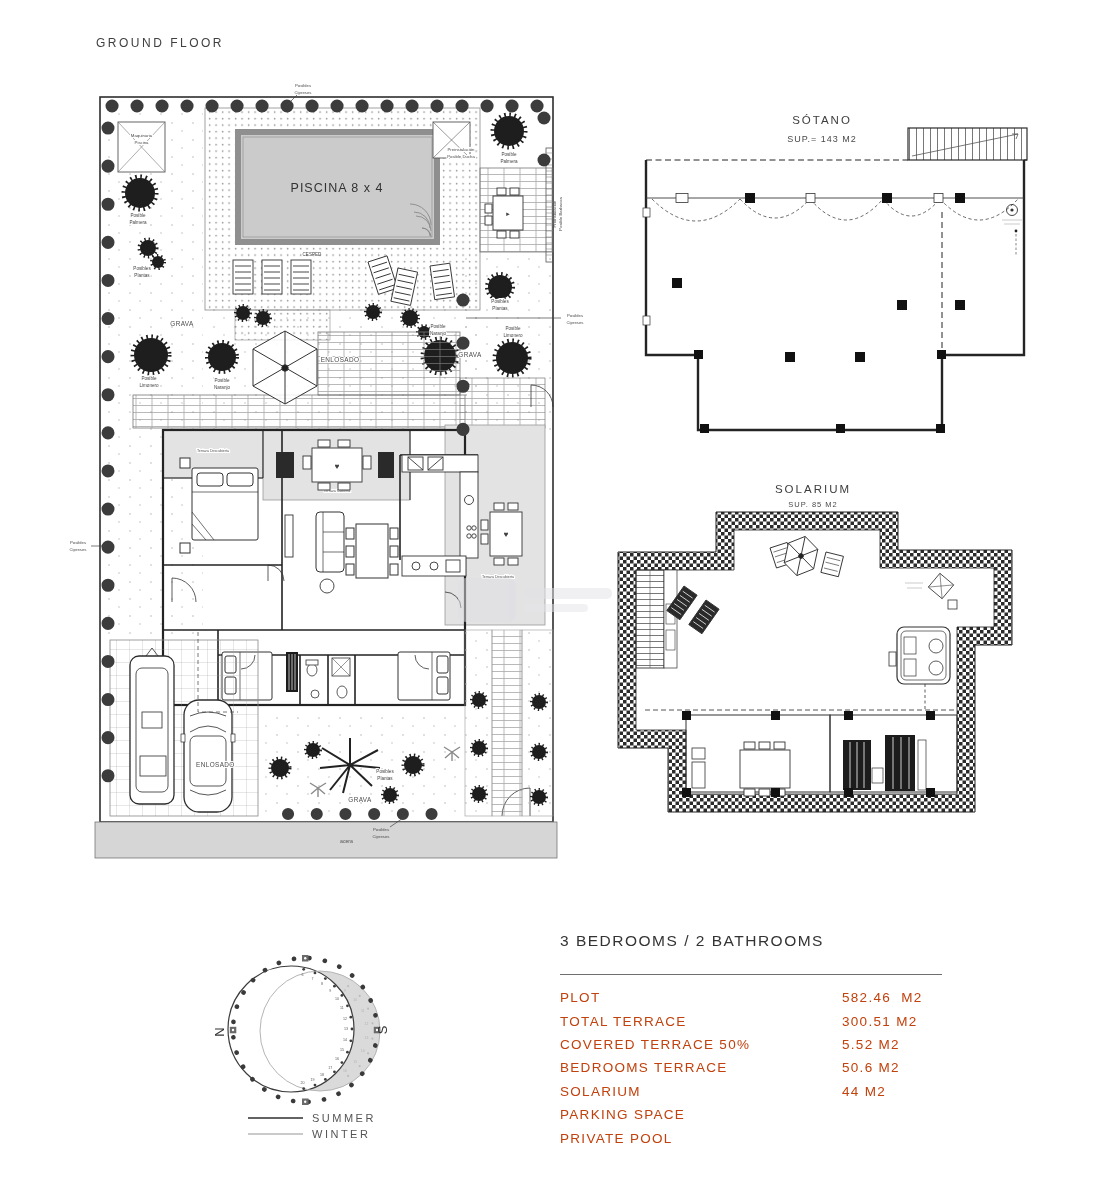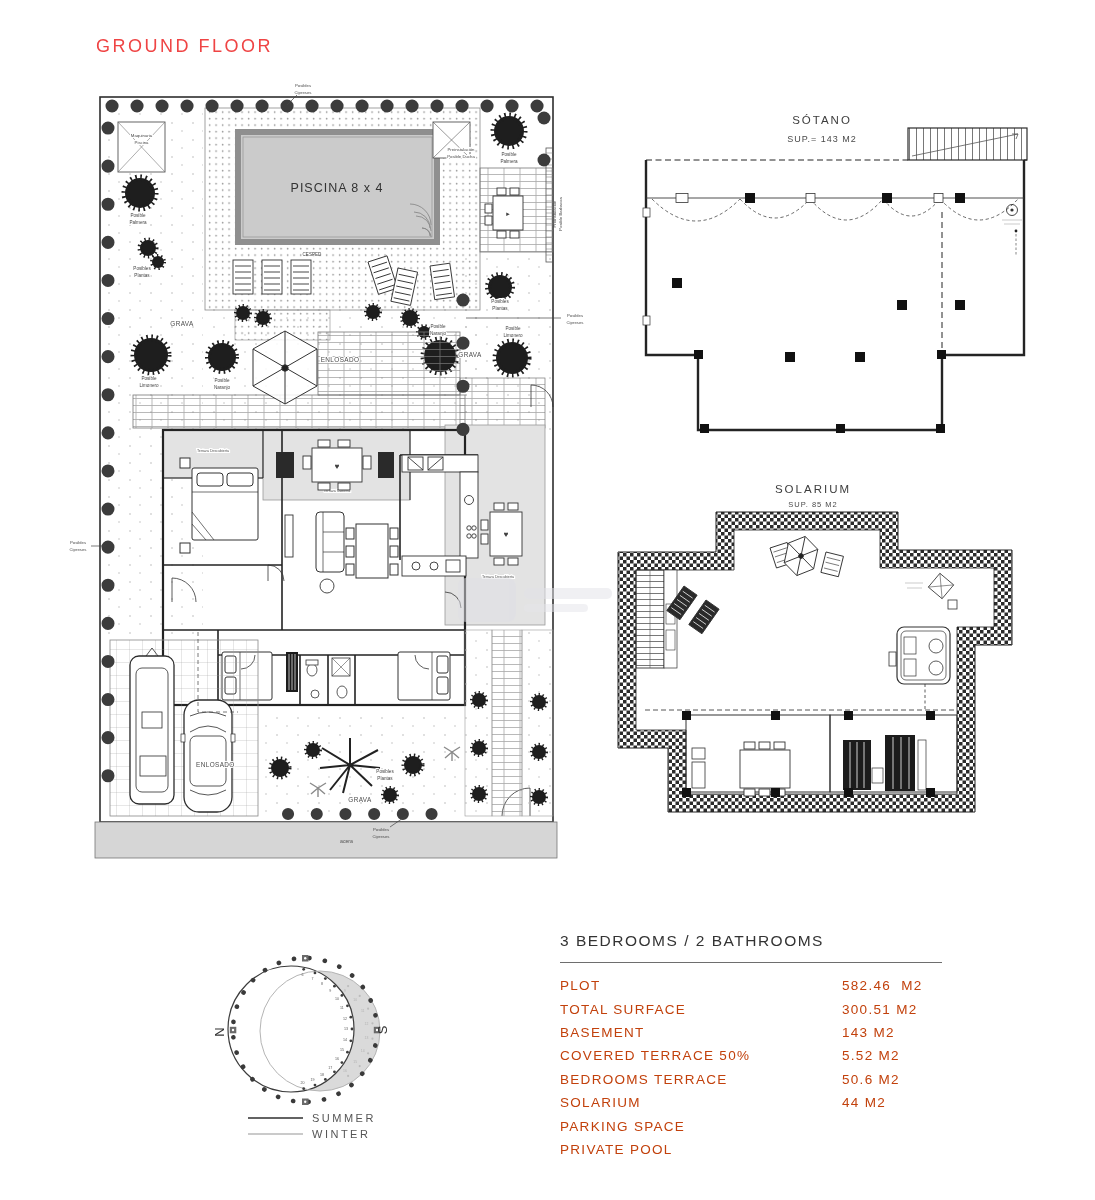--- a/index.html
+++ b/index.html
@@ -1,39 +1,39 @@
 <!DOCTYPE html>
 <html><head>
 <meta charset="utf-8">
 <style>
   html,body{margin:0;padding:0;}
   body{width:1095px;height:1200px;background:#ffffff;position:relative;
        font-family:"Liberation Sans",sans-serif;color:#3a3a3a;overflow:hidden;}
   .abs{position:absolute;}
-  #gf-title{left:96px;top:36px;font-size:18px;letter-spacing:2.5px;color:#ef4444;}
+  #gf-title{left:96px;top:36px;font-size:12px;letter-spacing:2.5px;color:#404040;}
   svg{position:absolute;overflow:visible;}
   svg text{font-family:"Liberation Sans",sans-serif;fill:#3f3f3f;}
   .t35{font-size:3.6px;fill:#555;}
   .t4{font-size:4.3px;fill:#4a4a4a;}
   .t45{font-size:4.6px;fill:#454545;}
   .t5{font-size:5.2px;fill:#555;}
   .t6{font-size:6.4px;fill:#4a4a4a;letter-spacing:.4px;}
   .t13{font-size:12.5px;fill:#333;letter-spacing:1px;}
   .tt{font-size:11.5px;fill:#3d3d3d;letter-spacing:2px;}
   .ts{font-size:9px;fill:#4a4a4a;letter-spacing:1px;}
   .tleg{font-size:11px;fill:#555;letter-spacing:2.5px;}
   .tns{font-size:13px;fill:#333;}
   .hs{font-size:3.6px;fill:#5a5a5a;}
   .hw{font-size:3.4px;fill:#b2b2b2;}
   .wm{opacity:.5;}
   .lbl-bg{paint-order:stroke;stroke:#ffffff;stroke-width:2.2px;}
   
   #specs{left:560px;top:932px;width:382px;}
   #specs .hdr{font-size:15.5px;letter-spacing:1.5px;color:#333;
-              padding-bottom:12px;border-bottom:1.5px solid #6e6e6e;}
+              padding-bottom:24px;border-bottom:1.5px solid #6e6e6e;}
   #specs .rows{margin-top:11px;}
   .spec-row{display:flex;height:23.4px;align-items:center;font-size:13.5px;
             letter-spacing:1.3px;color:#c2410c;}
   .spec-row .lab{width:282px;flex:none;}
   .spec-row .val{white-space:pre;}
 </style>
 </head>
 <body>
 
 <svg width="0" height="0">
@@ -640,26 +640,22 @@
 </svg>
 
 <div id="specs" class="abs">
   <div class="hdr">3 BEDROOMS / 2 BATHROOMS</div>
   <div class="rows">
     <div class="spec-row">
         <span class="lab">PLOT</span>
         <span class="val">582.46  M2</span>
       </div>
     <div class="spec-row">
-        <span class="lab">TOTAL SURFACE</span>
+        <span class="lab">TOTAL TERRACE</span>
         <span class="val">300.51 M2</span>
-      </div>
-    <div class="spec-row">
-        <span class="lab">BASEMENT</span>
-        <span class="val">143 M2</span>
       </div>
     <div class="spec-row">
         <span class="lab">COVERED TERRACE 50%</span>
         <span class="val">5.52 M2</span>
       </div>
     <div class="spec-row">
         <span class="lab">BEDROOMS TERRACE</span>
         <span class="val">50.6 M2</span>
       </div>
     <div class="spec-row">

